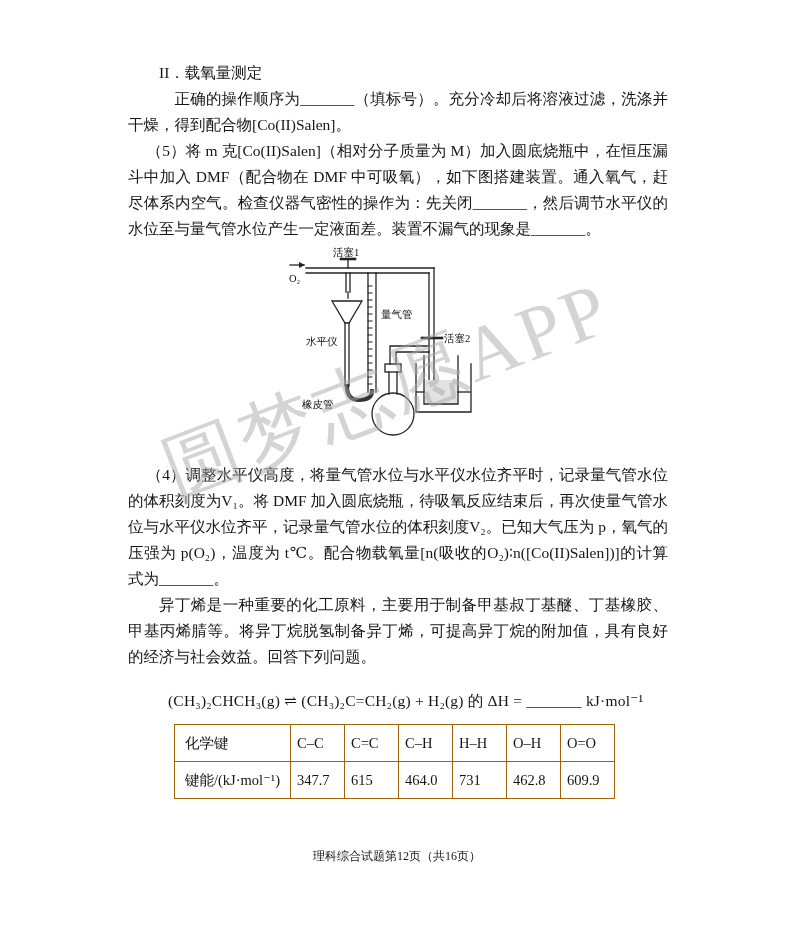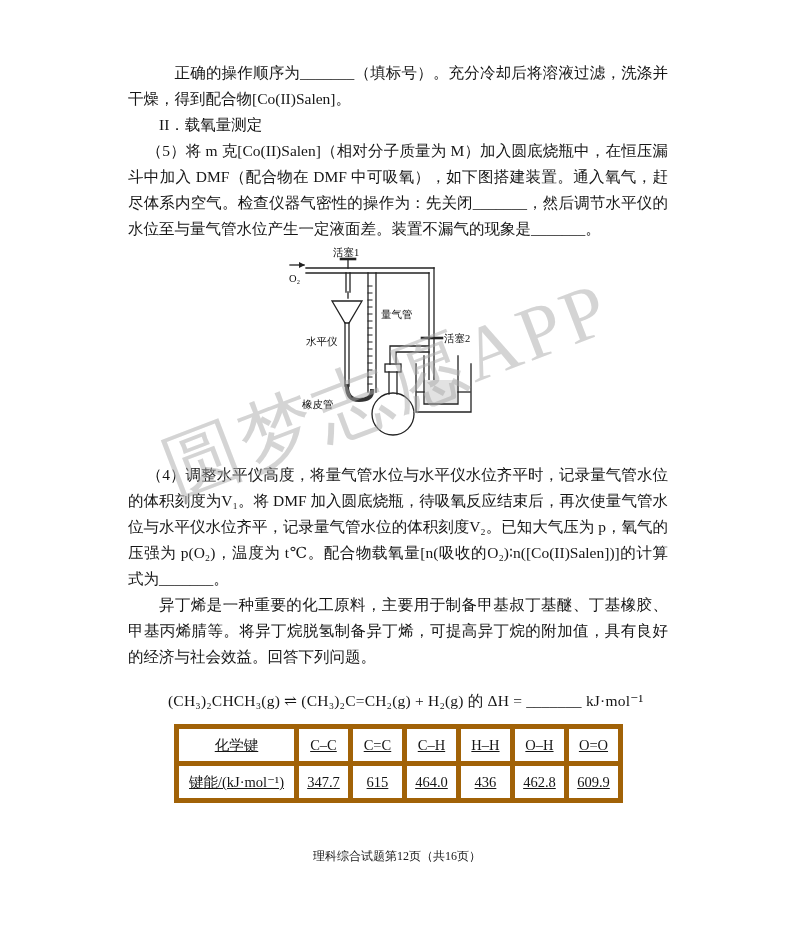--- a/index.html
+++ b/index.html
@@ -29,26 +29,25 @@
   .equation { margin: 18px 0 0 40px; text-indent: 0; letter-spacing: 0.2px; }
   .diagram-wrap { margin: 4px 0 4px 158px; }
   .diagram-wrap svg { display: block; }
   .svg-label { font-size: 10.5px; fill: #111; font-family: "Liberation Serif", "DejaVu Serif", serif; }
   .bond-table {
     border-collapse: collapse;
     margin: 10px 0 0 46px;
     font-size: 14.5px;
   }
   .bond-table td {
-    border: 5px solid #a16207;
-    text-align: center;
+    border: 1px solid #a16207;
+    text-align: left;
     height: 37px;
     padding: 0 6px;
     min-width: 54px;
-    text-decoration: underline;
   }
   .bond-table td.rowhead { min-width: 112px; padding: 0 10px; }
   .footer {
     position: absolute;
     top: 848px; left: 0; width: 100%;
     text-align: center;
     font-size: 12px;
     z-index: 1;
   }
   .watermark {
@@ -68,23 +67,23 @@
 </style>
 </head>
 <body>
 
 <div class="page">
 
   <div class="watermark">圆梦志愿APP</div>
 
   <div class="content">
 
+    <p class="para ind2">II．载氧量测定</p>
+
     <p class="para ind3">正确的操作顺序为_______（填标号）。充分冷却后将溶液过滤，洗涤并干燥，得到配合物[Co(II)Salen]。</p>
-
-    <p class="para ind2">II．载氧量测定</p>
 
     <p class="para ind1">（5）将 m 克[Co(II)Salen]（相对分子质量为 M）加入圆底烧瓶中，在恒压漏斗中加入 DMF（配合物在 DMF 中可吸氧），如下图搭建装置。通入氧气，赶尽体系内空气。检查仪器气密性的操作为：先关闭_______，然后调节水平仪的水位至与量气管水位产生一定液面差。装置不漏气的现象是_______。</p>
 
     <div class="diagram-wrap">
       <svg width="225" height="212" viewBox="0 0 225 212">
         <g stroke="#222" stroke-width="1.3" fill="none" stroke-linecap="square">
 
           <g>
             <line x1="4" y1="19" x2="18" y2="19"></line>
             <path d="M19,19 l-6,-3 v6 z" fill="#222" stroke="none"></path>
@@ -176,21 +175,21 @@
             <td>C–H</td>
             <td>H–H</td>
             <td>O–H</td>
             <td>O=O</td>
           </tr>
           <tr>
             <td class="rowhead">键能/(kJ·mol⁻¹)</td>
             <td>347.7</td>
             <td>615</td>
             <td>464.0</td>
-            <td>436</td>
+            <td>731</td>
             <td>462.8</td>
             <td>609.9</td>
           </tr>
         </tbody>
       </table>
 
   </div>
 
   <div class="footer">理科综合试题第12页（共16页）</div>
 

